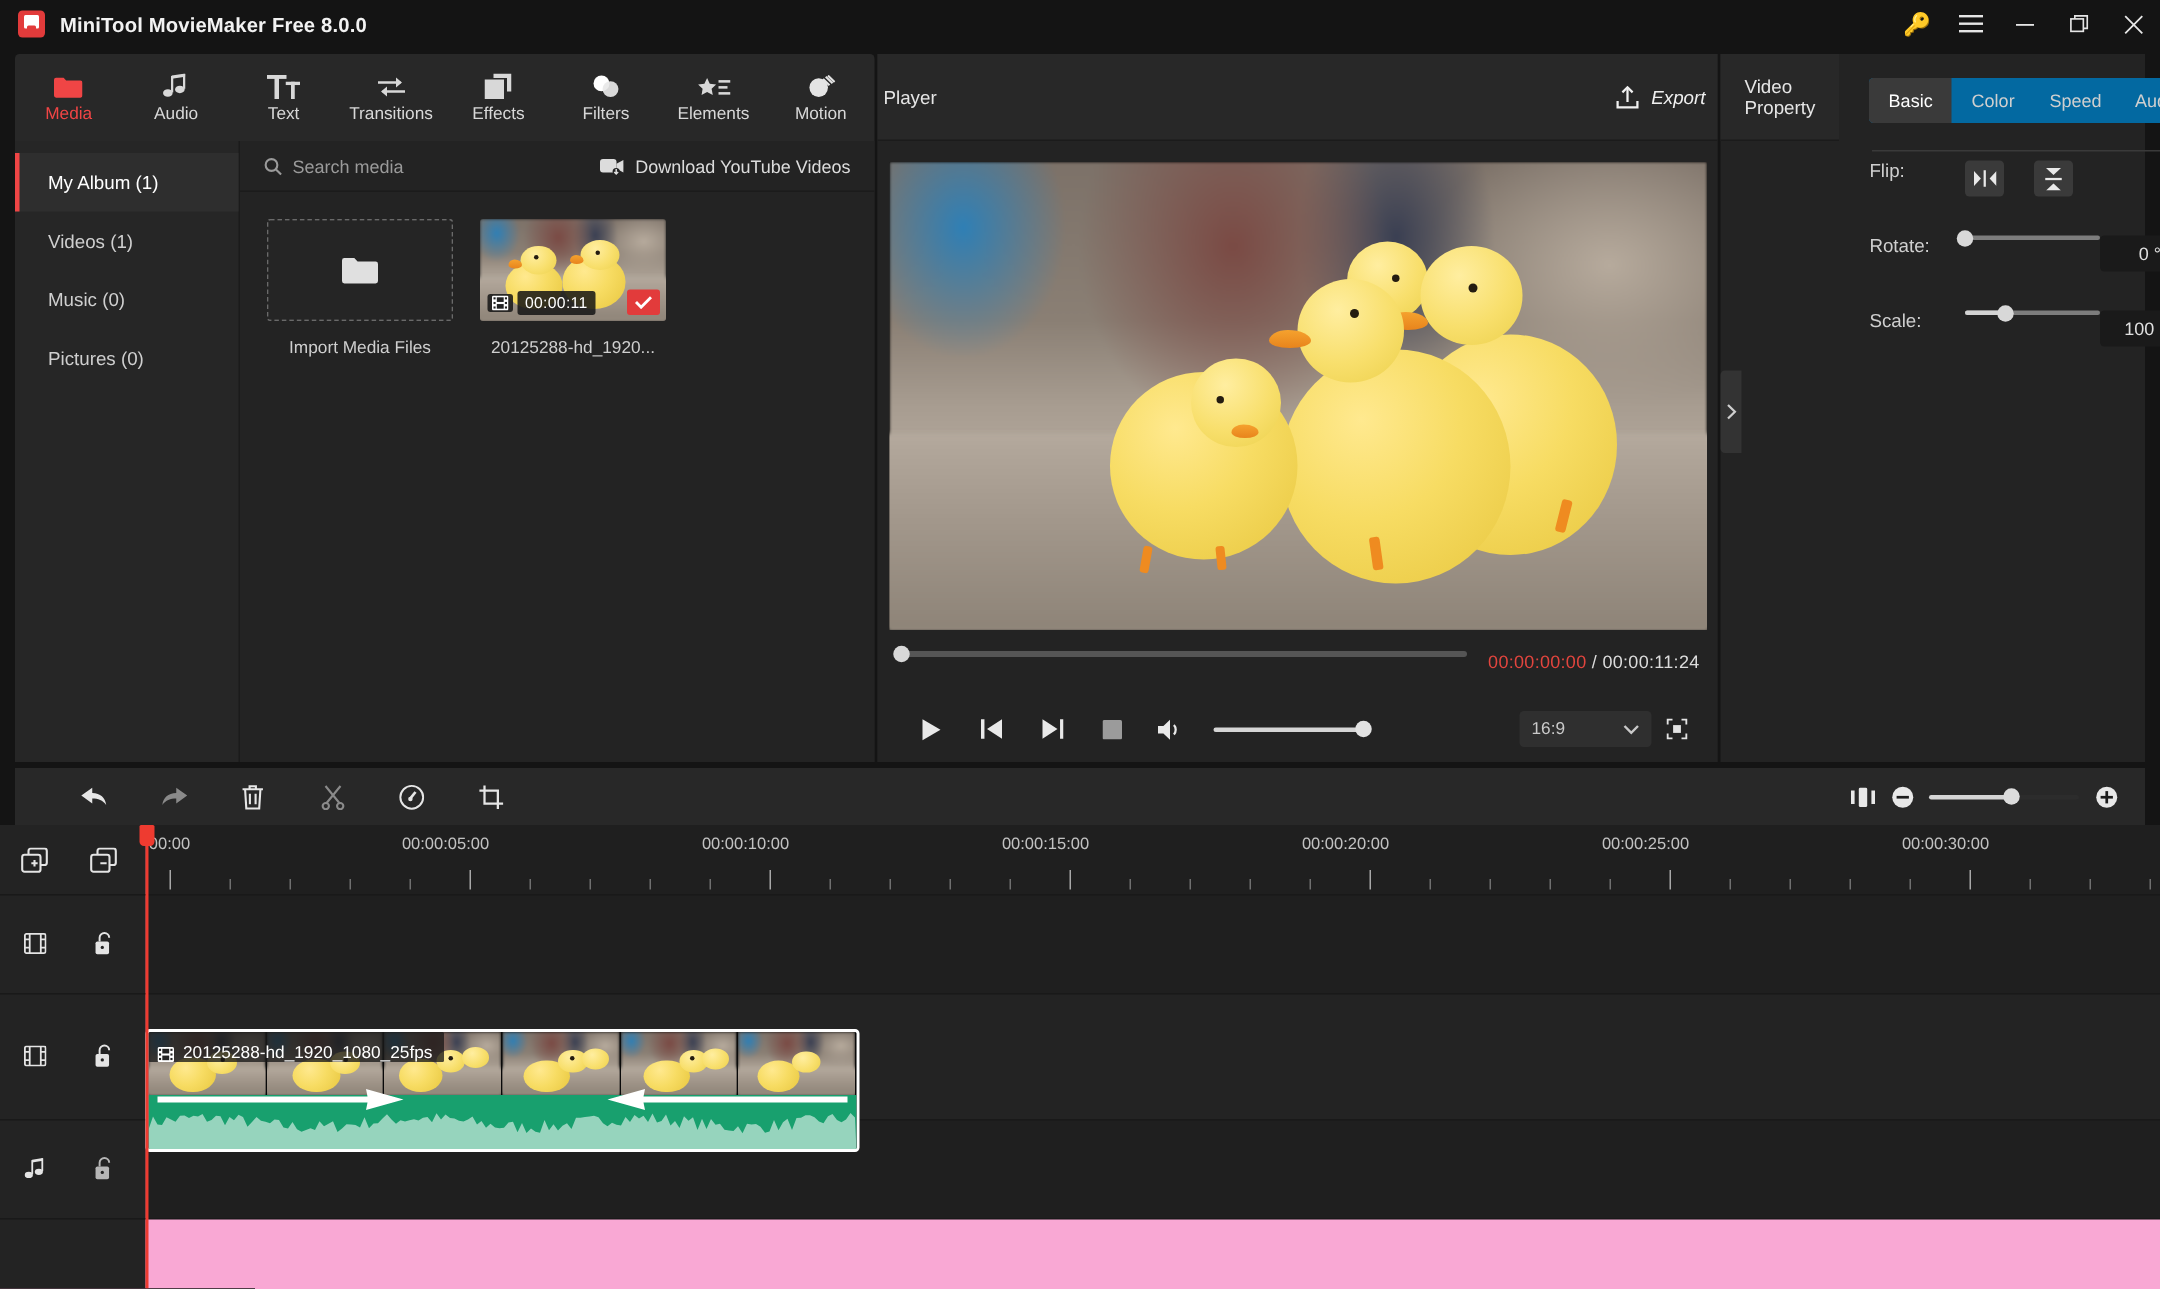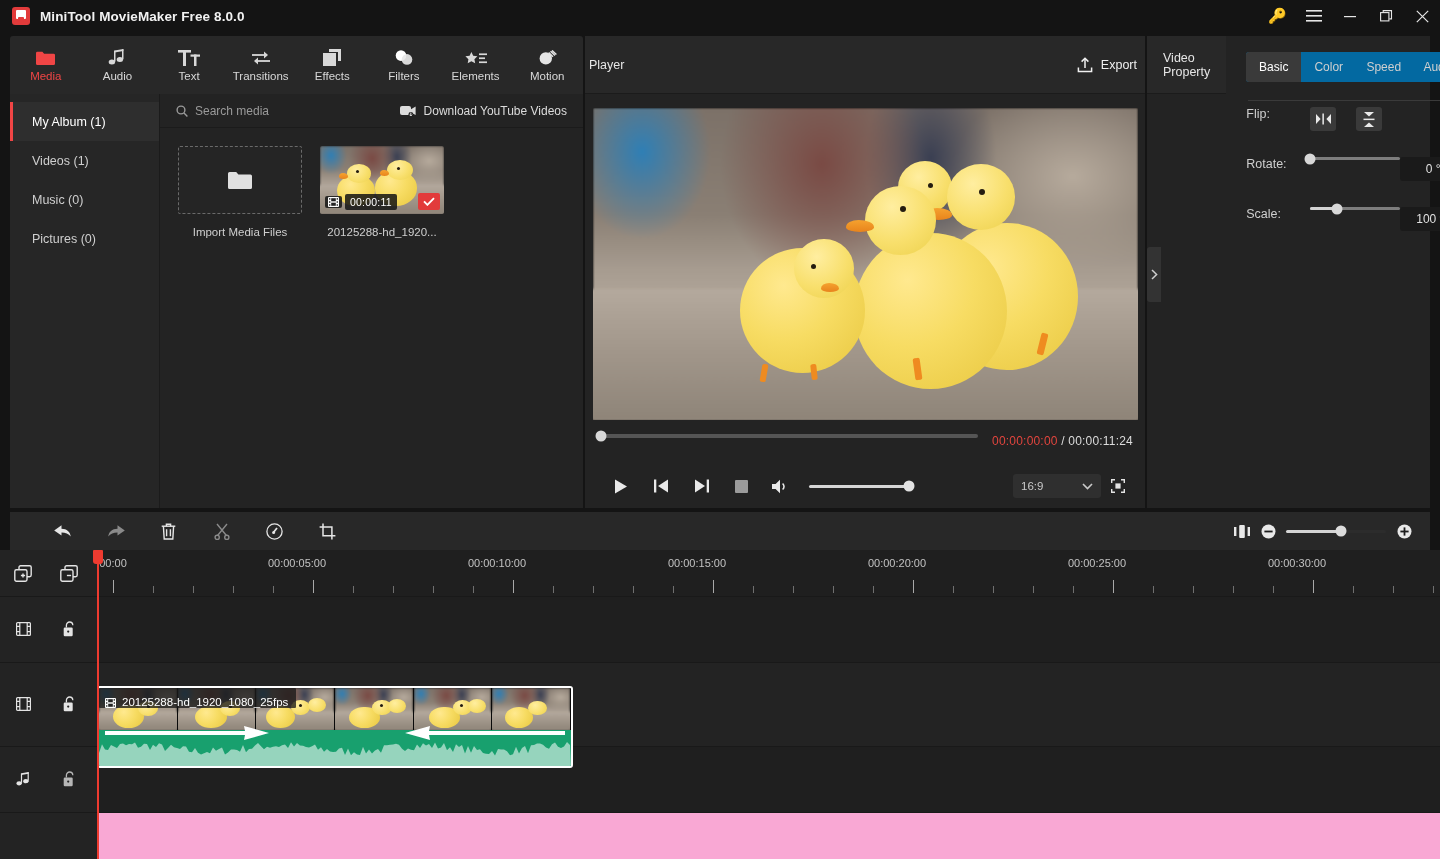--- a/index.html
+++ b/index.html
@@ -145,21 +145,21 @@
     position:absolute; left:585px; top:36px; width:560px; height:472px;
     background:#232323; display:flex; flex-direction:column;
   }
   .player-head {
     height:58px; display:flex; align-items:center; padding:0 4px;
     background:#282828; border-bottom:1px solid #1b1b1b;
   }
   .player-title { font-size:12.5px; color:#e6e6e6; }
   .export-btn {
     margin-left:auto; display:flex; align-items:center; gap:8px;
-    font-size:12.5px; color:#f0f0f0; cursor:pointer; padding:6px 4px;
+    font-size:12.5px; color:#f0f0f0; cursor:pointer; padding:6px 4px;font-style:italic;
   }
   .stage {
     flex:1; display:flex; align-items:center; justify-content:center; background:#232323;
   }
   .video-frame {
     width:545px; height:312px; position:relative; overflow:hidden; background:#000;
   }
   .player-controls { height:74px; padding:0 10px; background:#232323; }
   .seek-row { display:flex; align-items:flex-start; height:32px; gap:14px; padding:0 2px;}
   .seek-track {

